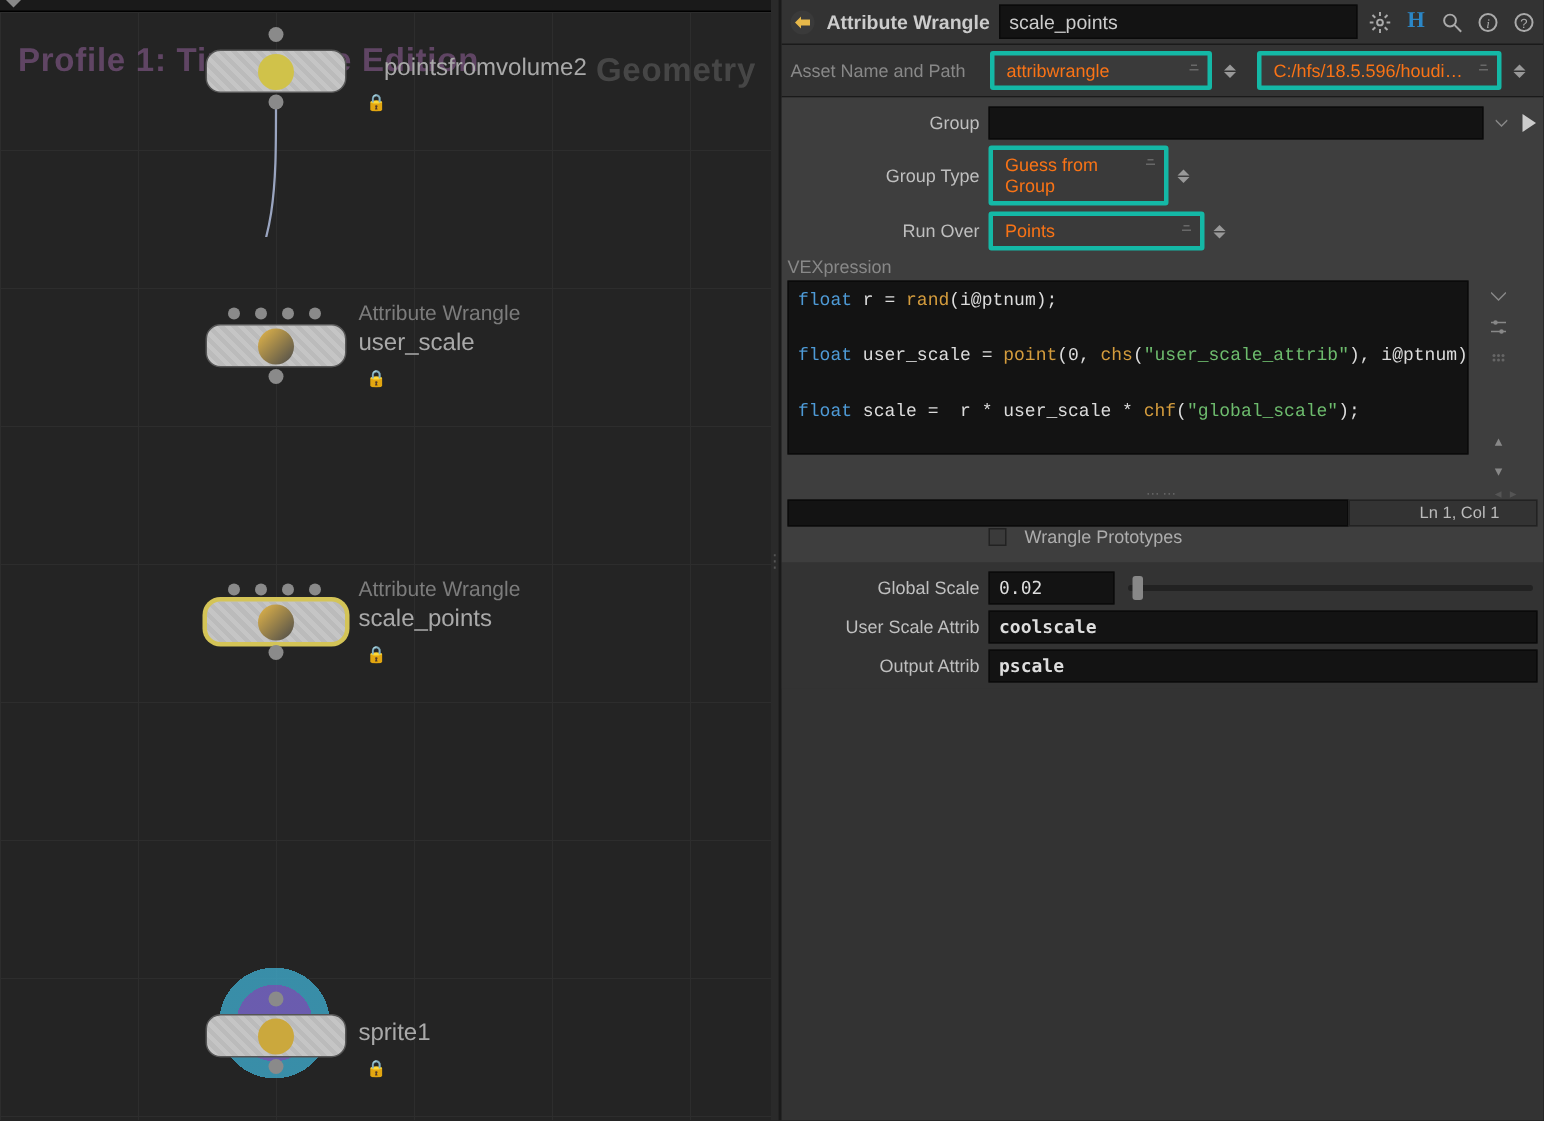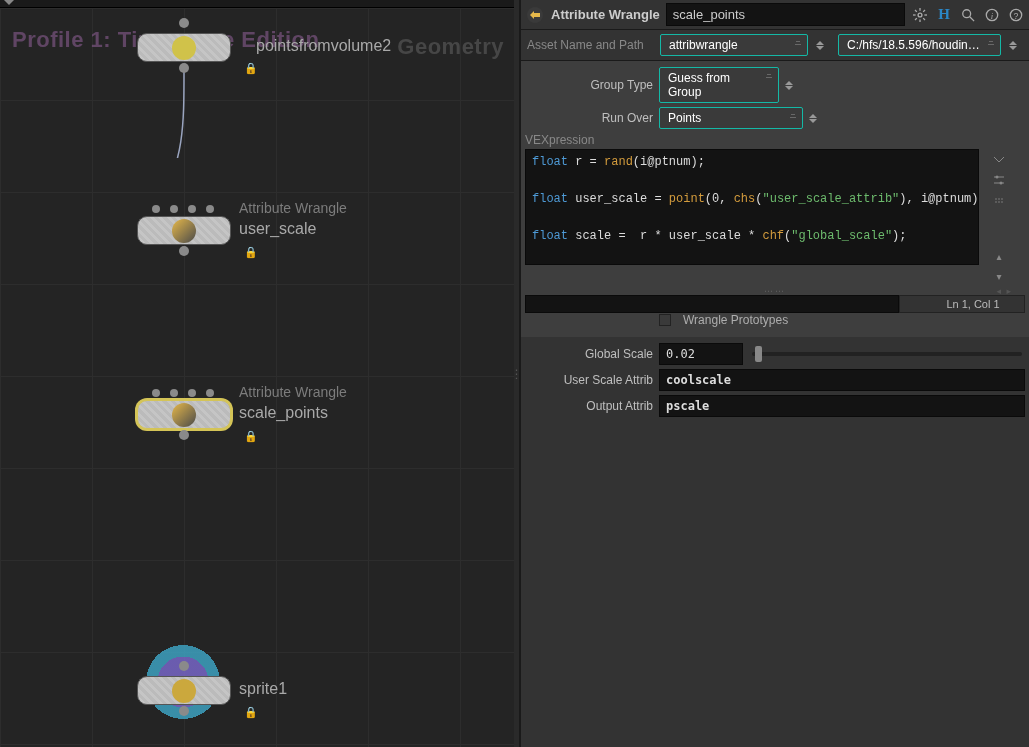--- a/index.html
+++ b/index.html
@@ -135,24 +135,24 @@
 
 .asset-row {
   display: flex; align-items: center;
   padding: 4px 6px;
   gap: 8px;
   border-bottom: 1px solid #1a1a1a;
 }
 .asset-label { flex: 0 0 125px; color: #888; }
 .dropdown {
   background: #3a3a3a;
-  border: 1px solid #14b8a6;
+  border: 3px solid #14b8a6;
   border-radius: 2px;
   padding: 3px 20px 3px 8px;
-  color: #ffffff;
+  color: #f97316;
   position: relative;
   font-size: 12px;
   min-width: 0;
 }
 .dropdown::after {
   content: "";
   position: absolute;
   right: 6px; top: 4px;
   width: 6px; height: 10px;
   background: linear-gradient(#888,#888) center/6px 1px no-repeat,
@@ -424,20 +424,34 @@
     <div class="dropdown" style="flex:1; overflow:hidden; text-overflow:ellipsis"><span>C:/hfs/18.5.596/houdini/otls...</span></div>
     <div class="dd-cycle">
         <span class="up"></span>
         <span class="dn"></span>
       </div>
   </div>
 
 
   <div class="param-body">
 
+    <div class="row">
+      <span class="lbl">Group</span>
+      <input class="field" value="" style="">
+      <span class="dd-arrow">
+          <svg width="8" height="8">
+            <path d="M0 2 L4 6 L8 2" stroke="#888" fill="none"></path>
+          </svg>
+        </span>
+      <span class="play-btn">
+          <svg width="12" height="14">
+            <path d="M2 1 L11 7 L2 13 Z" fill="#ccc"></path>
+          </svg>
+        </span>
+    </div>
 
     <div class="row">
       <span class="lbl">Group Type</span>
       <div class="dropdown" style="width:120px"><span>Guess from Group</span></div>
       <div class="dd-cycle">
           <span class="up"></span>
           <span class="dn"></span>
         </div>
       <span style="flex:1"></span>
     </div>

